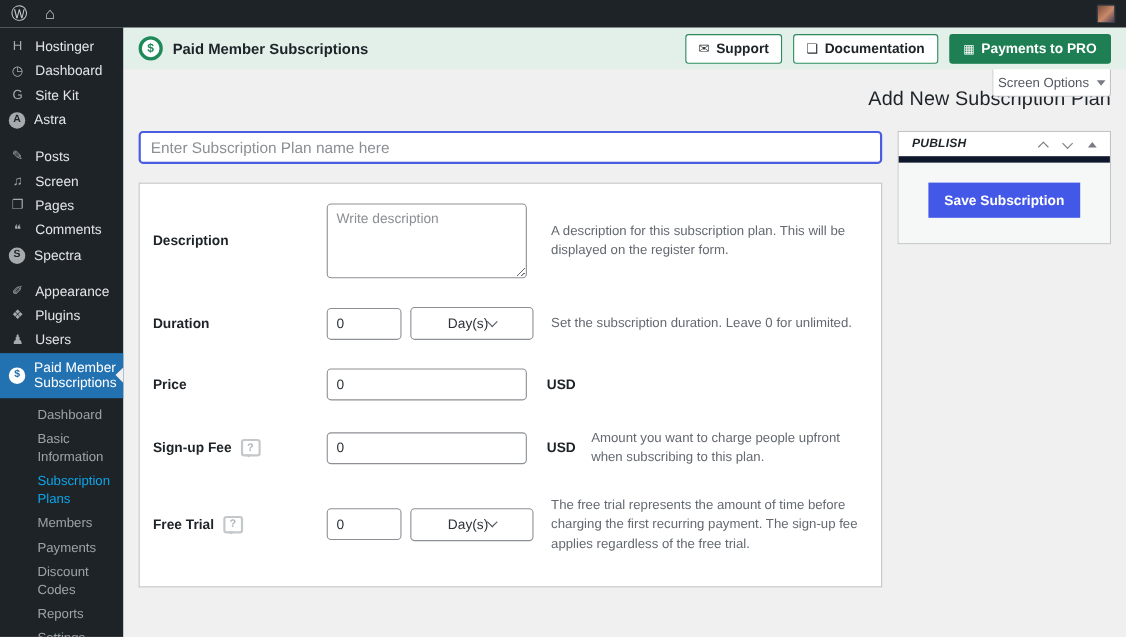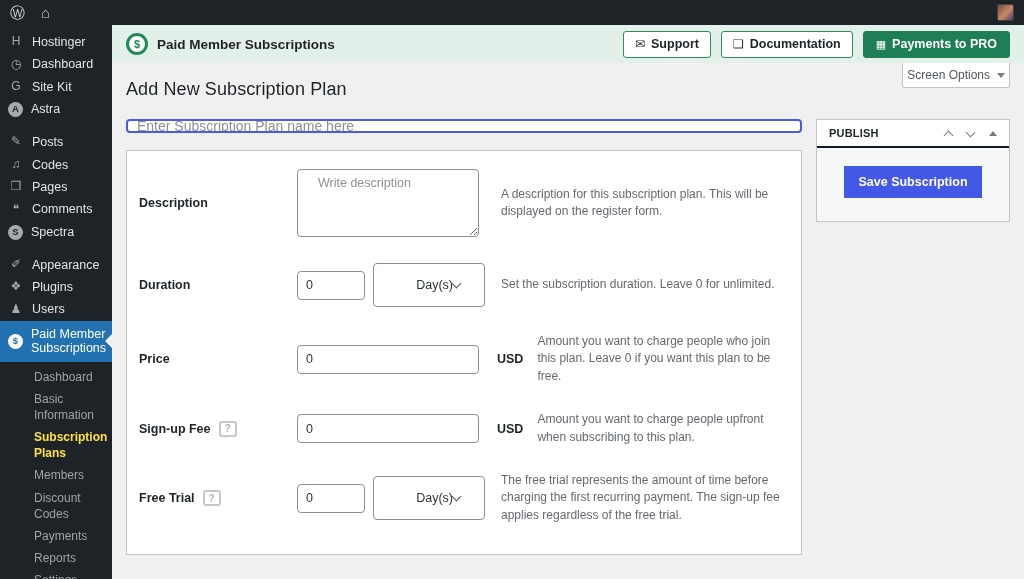--- a/index.html
+++ b/index.html
@@ -15,69 +15,69 @@
   .sidebar { position:absolute; top:25px; left:0; bottom:0; width:112px; background:#1d2327; display:flex; flex-direction:column; padding-top:6px; z-index:30; }
   .sb-item { display:flex; align-items:center; gap:8px; padding:4px 8px; color:#e2e4e7; font-size:12.5px; cursor:pointer; position:relative; line-height:1.15; }
   .sb-ico { width:16px; flex:none; text-align:center; color:#a7aaad; font-size:12px; }
   .sb-ico.circle { width:15px; height:15px; border-radius:50%; background:#a7aaad; color:#1d2327; font-size:9.5px; font-weight:bold; display:flex; align-items:center; justify-content:center; }
   .sb-sep { height:10px; flex:none; }
   .sb-item.active { background:#2271b1; color:#fff; padding-top:6px; padding-bottom:6px; }
   .sb-item.active .sb-ico.circle { background:#fff; color:#2271b1; }
   .sb-arrow { position:absolute; right:0; top:50%; margin-top:-7px; width:0; height:0; border-top:7px solid transparent; border-bottom:7px solid transparent; border-right:7px solid #f0f0f1; }
   .sb-sub { padding:4px 0 6px 0; }
   .sb-sub-item { padding:3px 8px 3px 34px; font-size:12px; color:#9ea3a8; cursor:pointer; line-height:1.35; }
-  .sb-sub-item.current { color:#fde047; font-weight:bold; }
+  .sb-sub-item.current { color:#0ea5e9; font-weight:normal; }
 
   
   .content { position:absolute; top:25px; left:112px; right:0; bottom:0; background:#f0f0f1; }
 
   .plugin-header { height:38px; background:#e2f0e9; display:flex; align-items:center; padding:0 14px; gap:9px; }
   .ph-logo { width:22px; height:22px; border-radius:50%; border:3px solid #1d8a57; color:#1d8a57; font-size:11px; font-weight:bold; display:flex; align-items:center; justify-content:center; background:#fff; flex:none; }
   .ph-name { font-size:13.5px; font-weight:bold; color:#1d2327; }
   .ph-buttons { margin-left:auto; display:flex; gap:10px; align-items:center; }
   .btn-outline { background:#fff; border:1px solid #2c8a5d; border-radius:3px; height:27px; padding:0 11px; display:flex; align-items:center; gap:6px; font-size:12.5px; font-weight:600; color:#1d2327; cursor:pointer; font-family:inherit; }
   .btn-outline .b-ico { font-size:12px; color:#2c3338; }
   .btn-pro { background:#1d7f53; border:1px solid #1d7f53; border-radius:3px; height:27px; padding:0 12px; display:flex; align-items:center; gap:6px; font-size:12.5px; font-weight:bold; color:#fff; cursor:pointer; font-family:inherit; }
   .btn-pro .b-ico { font-size:11px; }
 
   .screen-options { position:absolute; top:38px; right:14px; background:#fff; border:1px solid #c3c4c7; border-top:none; border-radius:0 0 3px 3px; padding:5px 4px; font-size:12px; color:#50575e; display:flex; align-items:center; gap:7px; cursor:pointer; }
   .tri-down { width:0; height:0; border-left:4px solid transparent; border-right:4px solid transparent; border-top:5px solid #787c82; }
 
   .page-body { padding:14px 14px 0 14px; }
-  h1.page-title { font-size:18px; font-weight:500; color:#1d2327; margin:2px 0 19px 0; letter-spacing:.1px; }
+  h1.page-title { font-size:18px; font-weight:500; color:#1d2327; margin:2px 0 19px 0; letter-spacing:.1px;text-align:right; }
 
   .columns { display:flex; gap:14px; align-items:flex-start; }
   .main-col { width:676px; flex:none; }
   .side-col { width:194px; flex:none; }
 
-  .name-input { width:100%; height:14px; border:2px solid #4a5de0; border-radius:4px; background:#fff; padding:0 9px; font-size:14px; color:#c2410c; font-family:inherit; outline:none; margin-bottom:17px; display:block; }
+  .name-input { width:100%; height:30px; border:2px solid #4a5de0; border-radius:4px; background:#fff; padding:0 9px; font-size:14px; color:#c2410c; font-family:inherit; outline:none; margin-bottom:17px; display:block; }
   .name-input::placeholder { color:#8c8f94; }
 
   .panel { background:#fff; border:1px solid #c3c4c7; }
-  .panel-header { height:28px; display:flex; align-items:center; justify-content:space-between; padding:0 12px; border-bottom:2px solid #0f172a; }
+  .panel-header { height:28px; display:flex; align-items:center; justify-content:space-between; padding:0 12px; border-bottom:6px solid #0f172a;font-style:italic; }
   .panel-title { font-size:11px; font-weight:bold; color:#1d2327; letter-spacing:.2px; }
   .panel-actions { display:flex; align-items:center; gap:15px; }
   .chev { width:7px; height:7px; border-right:1.8px solid #787c82; border-bottom:1.8px solid #787c82; display:inline-block; cursor:pointer; }
   .chev.up { transform:rotate(-135deg); margin-top:4px; }
   .chev.down { transform:rotate(45deg); margin-bottom:2px; }
   .tri-up { width:0; height:0; border-left:4px solid transparent; border-right:4px solid transparent; border-bottom:5px solid #787c82; cursor:pointer; }
 
   .panel-body { padding:18px 12px 30px 12px; }
   .form-row { display:flex; align-items:center; margin-bottom:26px; }
   .form-row:last-child { margin-bottom:0; }
   .row-label { width:158px; flex:none; font-size:12.5px; font-weight:bold; color:#1d2327; display:flex; align-items:center; gap:8px; }
   .q-icon { width:18px; height:16px; border:2px solid #c5c8cb; border-radius:3px; color:#b0b5b9; font-size:10px; font-weight:bold; display:flex; align-items:center; justify-content:center; position:relative; flex:none; cursor:pointer; }
   .q-icon::after { content:""; position:absolute; bottom:-6px; left:2px; border:3px solid transparent; border-top-color:#c5c8cb; }
   .field-zone { width:190px; flex:none; display:flex; gap:8px; align-items:center; }
-  textarea.fld { width:182px; height:68px; border:1px solid #8c8f94; border-radius:4px; padding:6px 20px; font-size:12.5px; font-family:inherit; color:#2c3338; resize:both; }
+  textarea.fld { width:182px; height:68px; border:1px solid #8c8f94; border-radius:4px; padding:6px 8px; font-size:12.5px; font-family:inherit; color:#2c3338; resize:both; }
   textarea.fld::placeholder { color:#8c8f94; }
   input.fld { height:29px; border:1px solid #8c8f94; border-radius:4px; padding:0 8px; font-size:12.5px; font-family:inherit; color:#2c3338; background:#fff; }
   .fld-small { width:68px; }
   .fld-wide { width:182px; }
-  .selectbox { height:44px; border:1px solid #8c8f94; border-radius:4px; background:#fff; display:flex; align-items:center; justify-content:flex-end; padding:0 24px; font-size:12.5px; color:#2c3338; cursor:pointer; }
+  .selectbox { height:30px; border:1px solid #8c8f94; border-radius:4px; background:#fff; display:flex; align-items:center; justify-content:center; padding:0 4px; font-size:12.5px; color:#2c3338; cursor:pointer; }
   .sel-unit { width:112px; }
   .sel-chev { width:7px; height:7px; border-right:1.6px solid #50575e; border-bottom:1.6px solid #50575e; transform:rotate(45deg); margin-top:-4px; flex:none; }
   .currency { font-size:12.5px; font-weight:bold; color:#1d2327; margin-left:10px; flex:none; }
   .row-help { flex:1; margin-left:14px; font-size:12px; color:#646970; line-height:1.45; padding-right:2px; }
 
   
   .publish-body { background:#f6f8f7; padding:18px 0 23px 0; display:flex; justify-content:center; }
   .save-btn { background:#4458e8; border:none; border-radius:0; color:#fff; font-size:12.5px; font-weight:600; padding:9px 14px; cursor:pointer; font-family:inherit; }
 </style>
 </head>
@@ -106,21 +106,21 @@
     <span class="sb-ico circle">A</span>
     <span>Astra</span>
   </div>
   <div class="sb-sep"></div>
   <div class="sb-item">
     <span class="sb-ico">✎</span>
     <span>Posts</span>
   </div>
   <div class="sb-item">
     <span class="sb-ico">♫</span>
-    <span>Codes</span>
+    <span>Screen</span>
   </div>
   <div class="sb-item">
     <span class="sb-ico">❐</span>
     <span>Pages</span>
   </div>
   <div class="sb-item">
     <span class="sb-ico">❝</span>
     <span>Comments</span>
   </div>
   <div class="sb-item">
@@ -143,22 +143,22 @@
   <div class="sb-item active">
     <span class="sb-ico circle">$</span>
     <span>Paid Member Subscriptions</span>
     <span class="sb-arrow"></span>
   </div>
   <div class="sb-sub">
     <div class="sb-sub-item">Dashboard</div>
     <div class="sb-sub-item">Basic Information</div>
     <div class="sb-sub-item current">Subscription Plans</div>
     <div class="sb-sub-item">Members</div>
+    <div class="sb-sub-item">Payments</div>
     <div class="sb-sub-item">Discount Codes</div>
-    <div class="sb-sub-item">Payments</div>
     <div class="sb-sub-item">Reports</div>
     <div class="sb-sub-item">Settings</div>
 
   </div>
 
 </div>
 
 <div class="content">
 
   <div class="plugin-header">
@@ -221,21 +221,20 @@
             </div>
 
             <div class="form-row">
               <span class="row-label">
                 <span>Price</span>
               </span>
               <span class="field-zone">
                 <input class="fld fld-wide" type="text" value="0" style="">
               </span>
               <span class="currency">USD</span>
-              <span class="row-help">Amount you want to charge people who join this plan. Leave 0 if you want this plan to be free.</span>
             </div>
 
             <div class="form-row">
               <span class="row-label">
                 <span>Sign-up Fee</span>
                 <span class="q-icon">?</span>
               </span>
               <span class="field-zone">
                 <input class="fld fld-wide" type="text" value="0" style="">
               </span>

